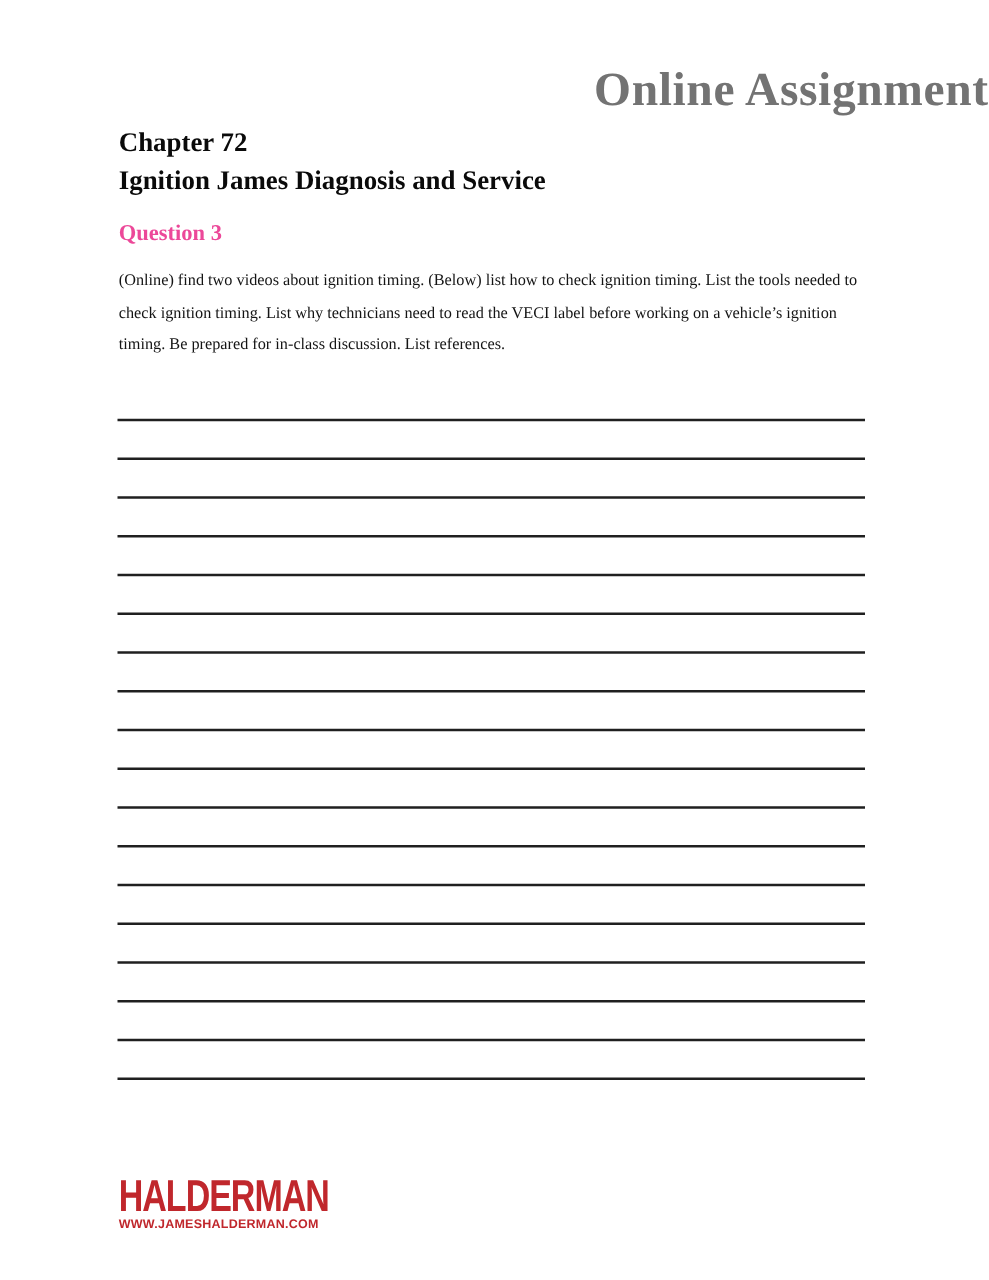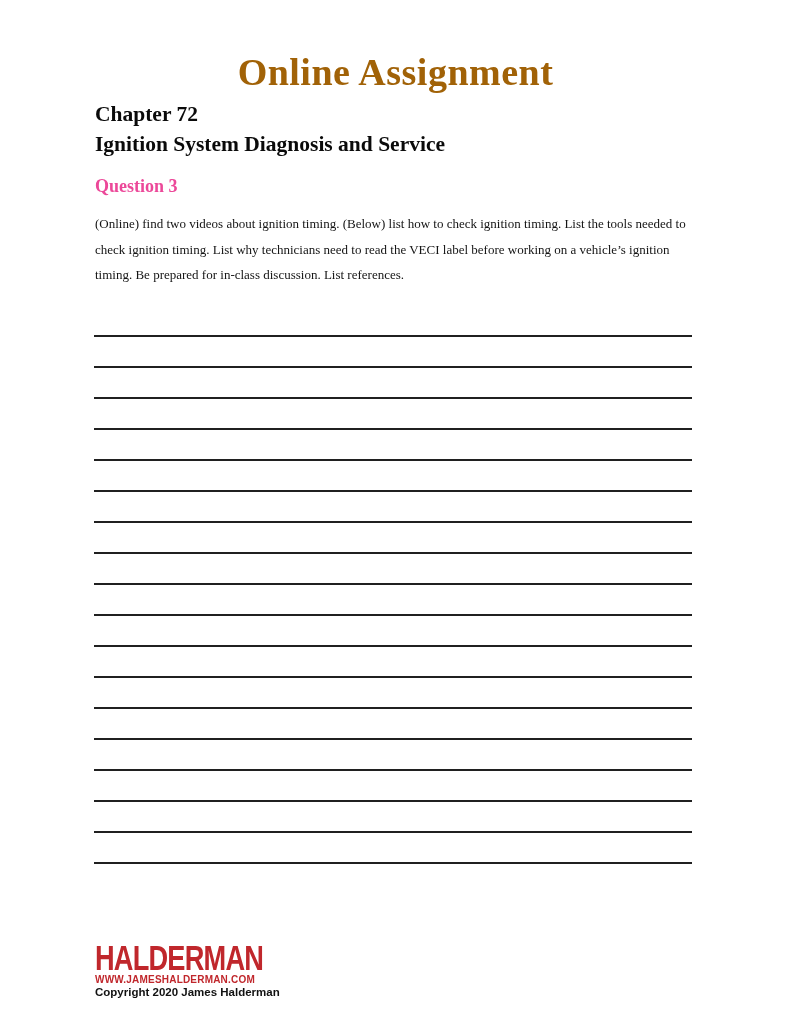--- a/index.html
+++ b/index.html
@@ -11,25 +11,25 @@
     background: #ffffff;
     font-family: "Liberation Serif", serif;
     color: #0e0e0e;
     overflow: hidden;
   }
   .doc-title {
     position: absolute;
     top: 50px;
     left: 0;
     width: 791px;
-    text-align: center;
+    text-align: right;
     font-size: 38px;
     font-weight: bold;
     letter-spacing: 0.5px;
-    color: #a16207;
+    color: #737373;
   }
   .chapter-block {
     position: absolute;
     top: 99px;
     left: 95px;
     font-size: 21.5px;
     font-weight: bold;
     line-height: 30px;
     color: #0a0a0a;
   }
@@ -98,21 +98,21 @@
 </style>
 </head>
 <body>
 
 <div class="page">
 
   <div class="doc-title">Online Assignment</div>
 
   <div class="chapter-block">
     <div>Chapter 72</div>
-    <div>Ignition System Diagnosis and Service</div>
+    <div>Ignition James Diagnosis and Service</div>
   </div>
 
   <div class="question-label">Question 3</div>
 
   <p class="instructions">(Online) find two videos about ignition timing. (Below) list how to check ignition timing. List the tools needed to check ignition timing. List why technicians need to read the VECI label before working on a vehicle’s ignition timing. Be prepared for in-class discussion. List references.</p>
 
   <div class="answer-lines">
       <div class="answer-line" style="border-bottom-color: rgb(32, 32, 32);"></div>
       <div class="answer-line" style="border-bottom-color: rgb(32, 32, 32);"></div>
       <div class="answer-line" style="border-bottom-color: rgb(32, 32, 32);"></div>
@@ -129,16 +129,15 @@
       <div class="answer-line" style="border-bottom-color: rgb(32, 32, 32);"></div>
       <div class="answer-line" style="border-bottom-color: rgb(32, 32, 32);"></div>
       <div class="answer-line" style="border-bottom-color: rgb(32, 32, 32);"></div>
       <div class="answer-line" style="border-bottom-color: rgb(32, 32, 32);"></div>
       <div class="answer-line" style="border-bottom-color: rgb(32, 32, 32);"></div>
     </div>
 
   <div class="footer">
     <div class="logo-text" style="color: rgb(192, 39, 44);">HALDERMAN</div>
     <div class="logo-url" style="color: rgb(192, 39, 44);">WWW.JAMESHALDERMAN.COM</div>
-    <div class="copyright">Copyright 2020 James Halderman</div>
   </div>
 
 </div>
 
 </body></html>

